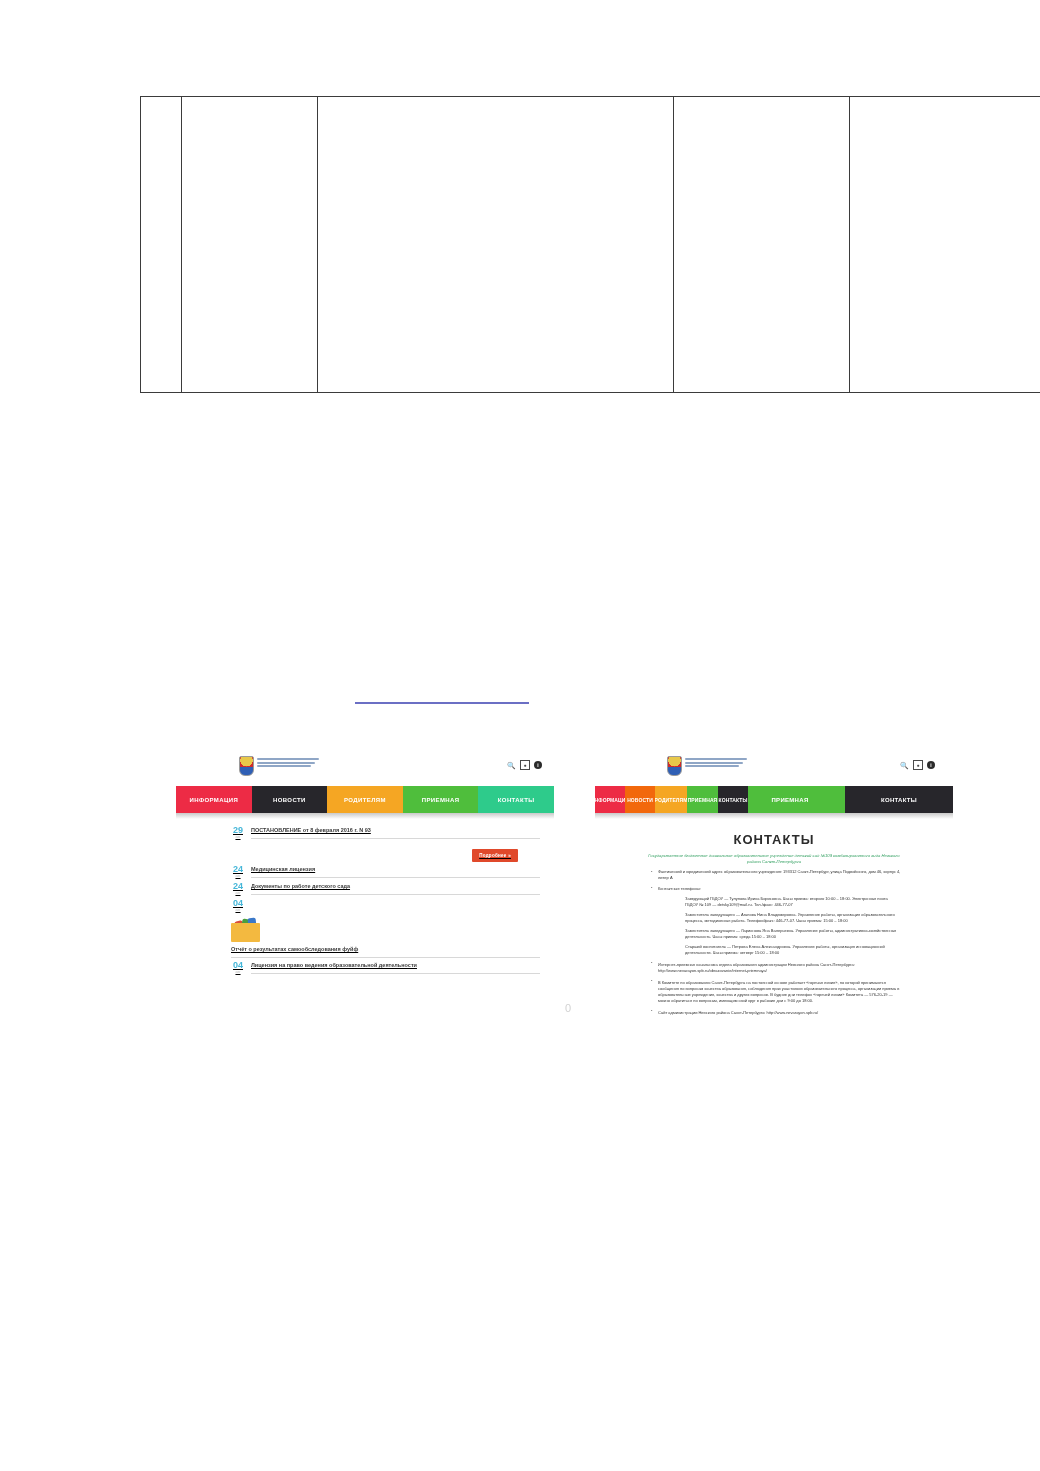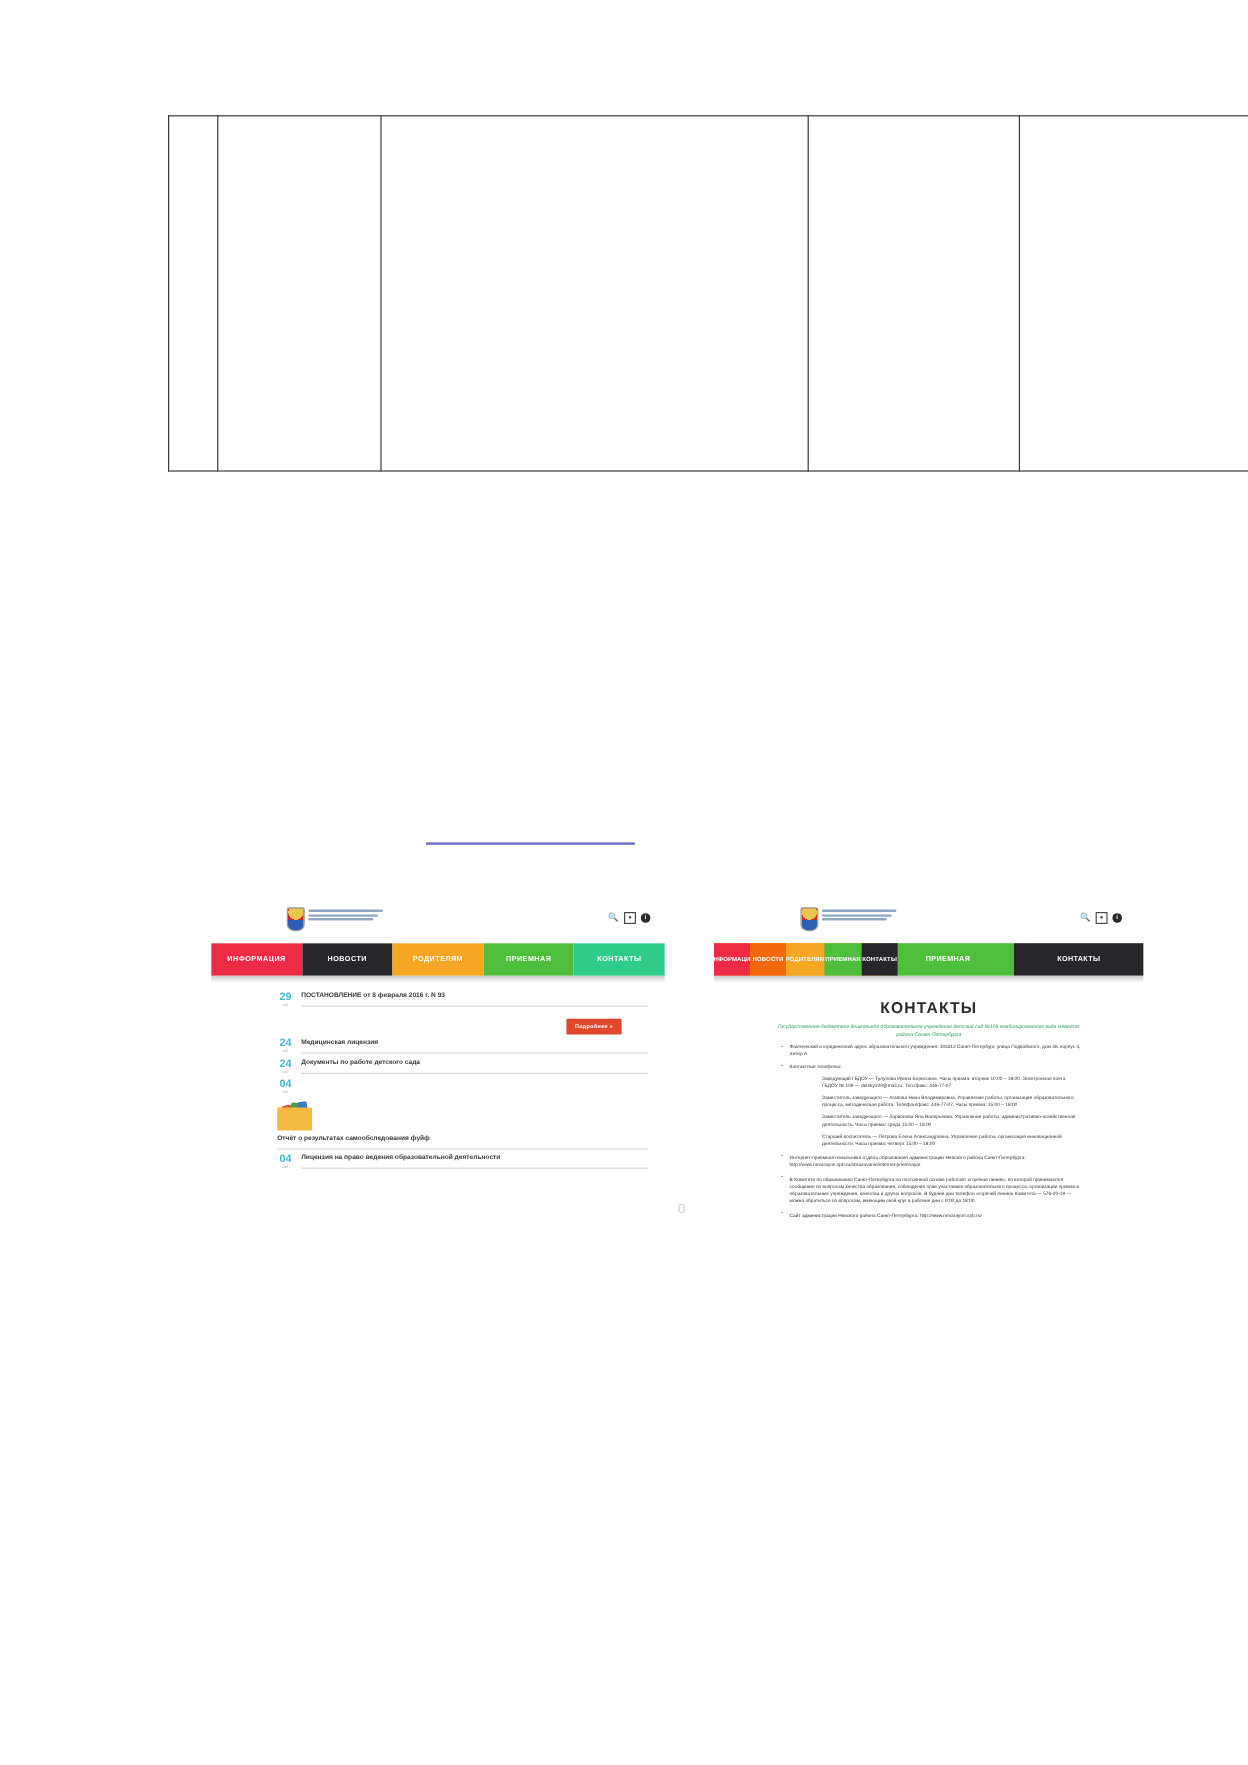--- a/index.html
+++ b/index.html
@@ -98,21 +98,21 @@
   .navbar .nitem{
     flex:1;display:flex;align-items:center;justify-content:center;
     color:#ffffff;font-size:6px;font-weight:bold;letter-spacing:.4px;
     text-align:center;
   }
   .nav-shadow{
     height:6px;
     background:linear-gradient(#c9c9c9,#ffffff);
   }
 
-  .news-body{padding:4px 0 0 0;position:relative;}
+  .news-body{padding:4px 0 0 0;position:relative;text-decoration:underline;}
   .news-row{
     display:flex;align-items:flex-start;gap:6px;
     padding:3px 14px 0 55px;
   }
   .n-date{width:14px;text-align:center;flex:none;margin-top:-1px;}
   .n-day{font-size:9px;color:#45b6d8;font-weight:bold;line-height:10px;}
   .n-mon{font-size:3.5px;color:#b9b9b9;line-height:5px;}
   .n-right{flex:1;}
   .n-title{font-size:5.5px;color:#3a3a3a;font-weight:bold;line-height:8px;}
   .n-rule{height:1px;background:#d8d8d8;margin-top:4px;}

